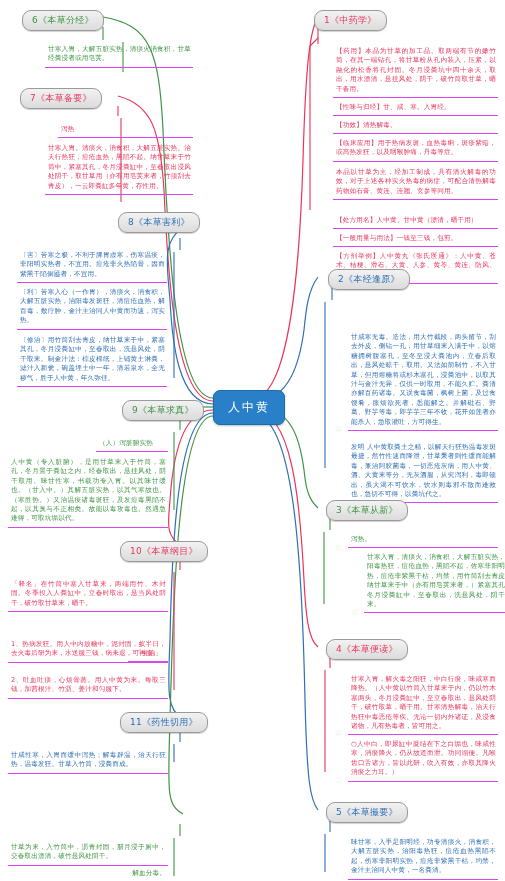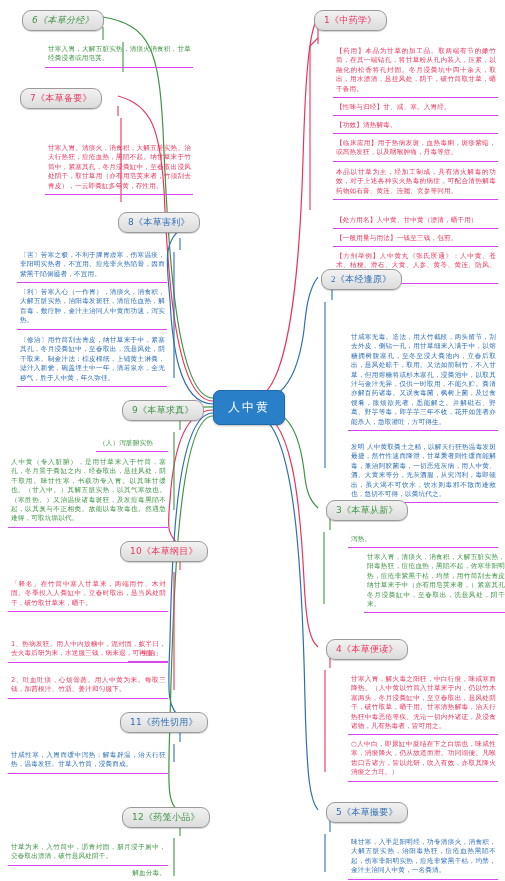--- a/index.html
+++ b/index.html
@@ -99,59 +99,59 @@
     <path d="M118,106 L118,116 M121,118 L121,202" fill="none" stroke="#e8365d" stroke-width="1.1"></path>
     <path d="M180,238 L180,250 M174,252 L174,378" fill="none" stroke="#2f6fb5" stroke-width="1.1"></path>
     <path d="M180,417 L180,430 M174,432 L174,510" fill="none" stroke="#3f9445" stroke-width="1.1"></path>
     <path d="M180,558 L180,570 M174,572 L174,690" fill="none" stroke="#e8365d" stroke-width="1.1"></path>
     <path d="M180,729 L180,742 M174,744 L174,762" fill="none" stroke="#2f6fb5" stroke-width="1.1"></path>
     <path d="M180,824 L180,836 M174,838 L174,876" fill="none" stroke="#3f9445" stroke-width="1.1"></path>
   </svg>
 
   <div class="center-node" style="left:213px; top:390px;">人中黄</div>
 
-  <div class="node-pill pill-green" style="left:22px; top:10px;font-style:italic;">6《本草分经》</div>
+  <div class="node-pill pill-green" style="left:22px; top:10px;">6《本草分经》</div>
   <div class="leaf c-green underline-bottom" style="left:45px; top:42px; width:148px;">甘寒入胃，大解五脏实热，清痰火消食积，甘草经粪浸者或用皂荚。</div>
 
   <div class="node-pill pill-red" style="left:20px; top:88px;">7《本草备要》</div>
+  <div class="leaf c-red underline-bottom" style="left:58px; top:122px; width:135px;">泻热</div>
   <div class="leaf c-red underline-bottom" style="left:45px; top:141px; width:148px;">甘寒入胃。清痰火，消食积，大解五脏实热。治天行热狂，痘疮血热，黑陷不起。纳甘草末于竹筒中，紧塞其孔，冬月浸粪缸中，至春取出浸风处阴干，取甘草用（亦有用皂荚末者，竹须刮去青皮），一云即粪缸多年黄，存性用。</div>
 
   <div class="node-pill pill-blue" style="left:118px; top:212px;">8《本草害利》</div>
   <div class="leaf c-blue underline-bottom" style="left:17px; top:285px; width:150px;">〔利〕苦寒入心（一作胃），清痰火，消食积，大解五脏实热，治阳毒发斑狂，清痘疮血热，解百毒，敷疔肿，金汁主治同人中黄而功速，泻实热。</div>
   <div class="leaf c-blue underline-bottom" style="left:17px; top:248px; width:150px;">〔害〕苦寒之极，不利于脾胃虚寒，伤寒温疫，非阳明实热者，不宜用。痘疮非火热陷骨，因而紫黑干陷倒靥者，不宜用。</div>
   <div class="leaf c-blue underline-bottom" style="left:17px; top:333px; width:150px;">〔修治〕用竹筒刮去青皮，纳甘草末于中，紧塞其孔，冬月浸粪缸中，至春取出，洗悬风处，阴干取末。制金汁法：棕皮棉纸，上铺黄土淋粪，滤汁入新瓮，碗盖埋土中一年，清若泉水，全无秽气，胜于人中黄，年久弥佳。</div>
 
   <div class="node-pill pill-green" style="left:122px; top:400px;">9《本草求真》</div>
   <div class="leaf c-green underline-bottom" style="left:96px; top:436px; width:72px;">（人）泻脏腑实热</div>
   <div class="leaf c-green underline-bottom" style="left:8px; top:455px; width:160px;">人中黄（专入脏腑），是用甘草末入于竹筒，塞孔，冬月置于粪缸之内，经春取出，悬挂风处，阴干取用。味甘性寒，书载功专入胃。以其味甘缓也。（甘入中。）其解五脏实热，以其气寒故也。（寒胜热。）又治温疫诸毒斑狂，及发痘毒黑陷不起，以其臭与不正相类。故能以毒攻毒也。然遇急难得，可取坑垢以代。</div>
 
   <div class="node-pill pill-red" style="left:120px; top:541px;">10《本草纲目》</div>
   <div class="leaf c-red underline-bottom" style="left:8px; top:577px; width:160px;">「释名」在竹筒中塞入甘草末，两端用竹、木封固。冬季投入人粪缸中，立春时取出，悬当风处阴干，破竹取甘草末，晒干。</div>
   <div class="leaf c-red underline-bottom" style="left:128px; top:646px; width:40px; text-align:center;">「主治」</div>
   <div class="leaf c-red underline-bottom" style="left:8px; top:637px; width:160px;">1、热病发狂。用人中内放糖中，泥封固，蚁半日，去火毒后研为末，水送服三钱，病未退，可再服。</div>
   <div class="leaf c-red underline-bottom" style="left:8px; top:673px; width:160px;">2、吐血吐痰，心烦骨蒸。用人中黄为末。每取三钱，加茜根汁、竹沥、姜汁和匀服下。</div>
 
   <div class="node-pill pill-blue" style="left:120px; top:712px;">11《药性切用》</div>
   <div class="leaf c-blue underline-bottom" style="left:8px; top:748px; width:160px;">甘咸性寒，入胃而缓中泻热；解毒辟温，治天行狂热，温毒发狂。甘草入竹筒，浸粪而成。</div>
 
-  <div class="node-pill pill-green" style="left:122px; top:807px;">12《药笼小品》</div>
   <div class="leaf c-green underline-bottom" style="left:8px; top:840px; width:160px;">甘草为末，入竹筒中，沥青封固，腊月浸于厕中，交春取出漂清，破竹悬风处阴干。</div>
   <div class="leaf c-green underline-bottom" style="left:108px; top:866px; width:60px; text-align:right;">解血分毒。</div>
 
   <div class="node-pill pill-red" style="left:314px; top:10px;">1《中药学》</div>
   <div class="leaf c-red underline-bottom" style="left:333px; top:44px; width:165px;">【药用】本品为甘草的加工品。取两端有节的嫩竹筒，在其一端钻孔，将甘草粉从孔内装入，压紧，以融化的松香将孔封固。冬月浸粪坑中四十余天，取出，用水漂清，悬挂风处，阴干，破竹筒取甘草，晒干备用。</div>
   <div class="leaf c-red underline-bottom" style="left:333px; top:100px; width:165px;">【性味与归经】甘、咸、寒。入胃经。</div>
   <div class="leaf c-red underline-bottom" style="left:333px; top:118px; width:165px;">【功效】清热解毒。</div>
   <div class="leaf c-red underline-bottom" style="left:333px; top:136px; width:165px;">【临床应用】用于热病发斑，血热毒痢，斑疹紫暗，或高热发狂，以及咽喉肿痛，丹毒等症。</div>
   <div class="leaf c-red underline-bottom" style="left:333px; top:165px; width:165px;">本品以甘草为主，经加工制成，具有清火解毒的功效，对于上述各种实火热毒的病症，可配合清热解毒药物如石膏、黄连、连翘、玄参等同用。</div>
   <div class="leaf c-red underline-bottom" style="left:333px; top:213px; width:165px;">【处方用名】人中黄、甘中黄（漂清，晒干用）</div>
   <div class="leaf c-red underline-bottom" style="left:333px; top:231px; width:165px;">【一般用量与用法】一钱至三钱，包煎。</div>
   <div class="leaf c-red underline-bottom" style="left:333px; top:249px; width:165px;">【方剂举例】人中黄丸《张氏医通》：人中黄、苍术、桔梗、滑石、大黄、人参、黄芩、黄连、防风、香附。治温疫诸热毒。</div>
 
-  <div class="node-pill pill-blue" style="left:321px; top:269px;font-family:Liberation Serif, serif;">2《本经逢原》</div>
+  <div class="node-pill pill-blue" style="left:328px; top:269px;">2《本经逢原》</div>
   <div class="leaf c-blue underline-bottom" style="left:348px; top:330px; width:150px;">甘咸寒无毒。造法，用大竹截段，两头留节，刮去外皮，侧钻一孔，用甘草细末入满于中，以熔糖拥树腹塞孔，至冬至浸大粪池内，立春后取出，悬风处晾干，取用。又法如前制竹，不入甘草，但用熔糖将或杉木塞孔，浸粪池中，以取其汁与金汁无异，仅供一时取用，不能久贮。粪清亦解百药诸毒。又误食毒菌，枫树上菌，及过食馊肴，胀烦欲死者，悉能解之。并解砒石、野葛、野芋等毒，即芋芋三年不收，花开如莲者亦能杀人，急取灌吐，方可得生。</div>
   <div class="leaf c-blue underline-bottom" style="left:348px; top:440px; width:150px;">发明 人中黄取粪土之精，以解天行狂热温毒发斑最捷，然竹性速而降泄，甘草秉者则性缓而能解毒，兼治阿胶菌毒，一切恶疮灰病，用人中黄、酒、大黄末等分，无灰酒服，从究泻利，毒即顿出，虽大渴不可饮水，饮水则毒邪不散而难救也，急切不可得，以粪坑代之。</div>
 
   <div class="node-pill pill-green" style="left:326px; top:500px;text-align:right;">3《本草从新》</div>
   <div class="leaf c-green underline-bottom" style="left:348px; top:532px; width:150px;">泻热。</div>
   <div class="leaf c-green underline-bottom" style="left:348px; top:550px; width:150px;margin-left:16px;">甘寒入胃，清痰火，消食积，大解五脏实热，治阳毒热狂，痘疮血热，黑陷不起，佐寒非阳明实热，痘疮非紫黑干枯，均禁，用竹筒刮去青皮，纳甘草末于中（亦有用皂荚末者，）紧塞其孔，冬月浸粪缸中，至春取出，洗悬风处，阴干取末。</div>
 
   <div class="node-pill pill-red" style="left:326px; top:639px;">4《本草便读》</div>
   <div class="leaf c-red underline-bottom" style="left:348px; top:672px; width:150px;">甘寒入胃，解火毒之阳狂，中白行瘀，味咸寒而降热。（人中黄以竹筒入甘草末于内，仍以竹木塞两头，冬月浸粪缸中，至立春取出，悬风处阴干，破竹取草，晒干用。甘寒清热解毒，治天行热狂中毒恶疮等疾。无论一切内外诸证，及浸食诸物，凡有热毒者，皆可用之。</div>
   <div class="leaf c-red underline-bottom" style="left:348px; top:737px; width:150px;">○人中白，即尿缸中凝结在下之白垢也，味咸性寒，消瘀降火，仍从故道而泄。功同溺便。凡喉齿口舌诸方，皆以此研，吹入有效，亦取其降火消瘀之力耳。）</div>

